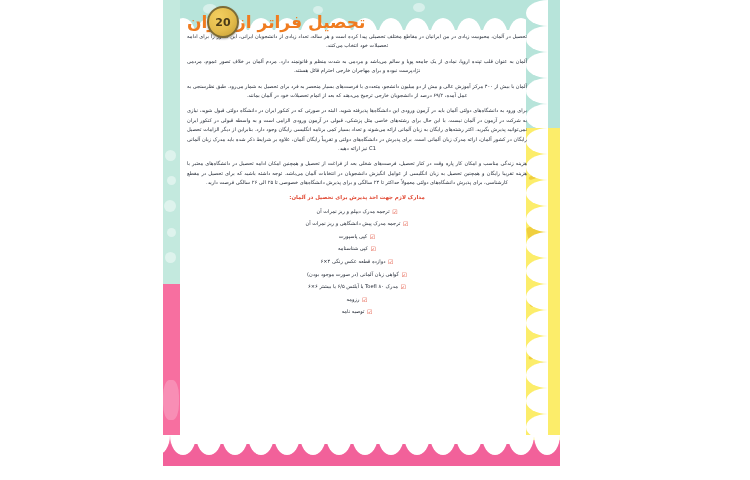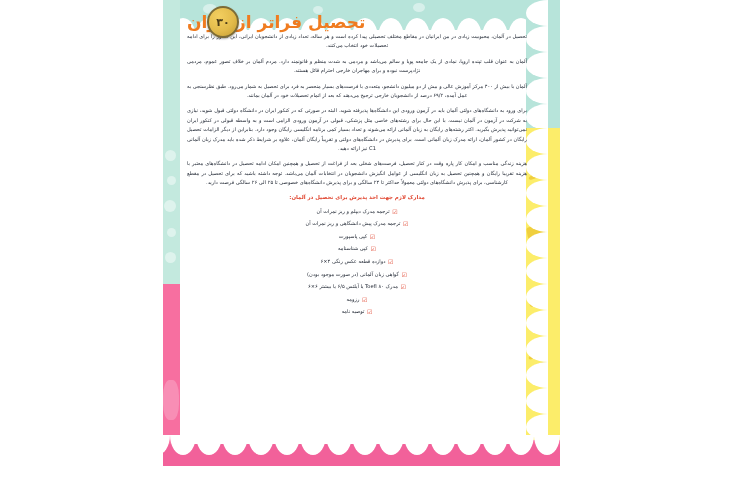--- a/index.html
+++ b/index.html
@@ -322,21 +322,21 @@
           <i></i>
         <i></i>
           <i></i>
           <i></i>
           <i></i>
           <i></i>
           <i></i>
       </div>
     </div>
 
-    <div class="badge">۳۰</div>
+    <div class="badge">20</div>
 
     <div class="content">
 
       <div class="title-row">
         <span class="title">تحصیل فراتر از ایران</span>
       </div>
 
       <p class="para">تحصیل در آلمان، محبوبیت زیادی در بین ایرانیان در مقاطع مختلف تحصیلی پیدا کرده است و هر ساله، تعداد زیادی از دانشجویان ایرانی، این کشور را برای ادامه تحصیلات خود انتخاب می‌کنند.</p>
       <p class="para">آلمان به عنوان قلب تپنده اروپا، نمادی از یک جامعه پویا و سالم می‌باشد و مردمی به شدت منظم و قانونمند دارد. مردم آلمان بر خلاف تصور عموم، مردمی نژادپرست نبوده و برای مهاجران خارجی احترام قائل هستند.</p>
       <p class="para">آلمان با بیش از ۴۰۰ مرکز آموزش عالی و بیش از دو میلیون دانشجو، متعددی با فرصت‌های بسیار منحصر به فرد برای تحصیل به شمار می‌رود. طبق نظرسنجی به عمل آمده، ۶۹/۲ درصد از دانشجویان خارجی ترجیح می‌دهند که بعد از اتمام تحصیلات خود در آلمان بمانند.</p>

